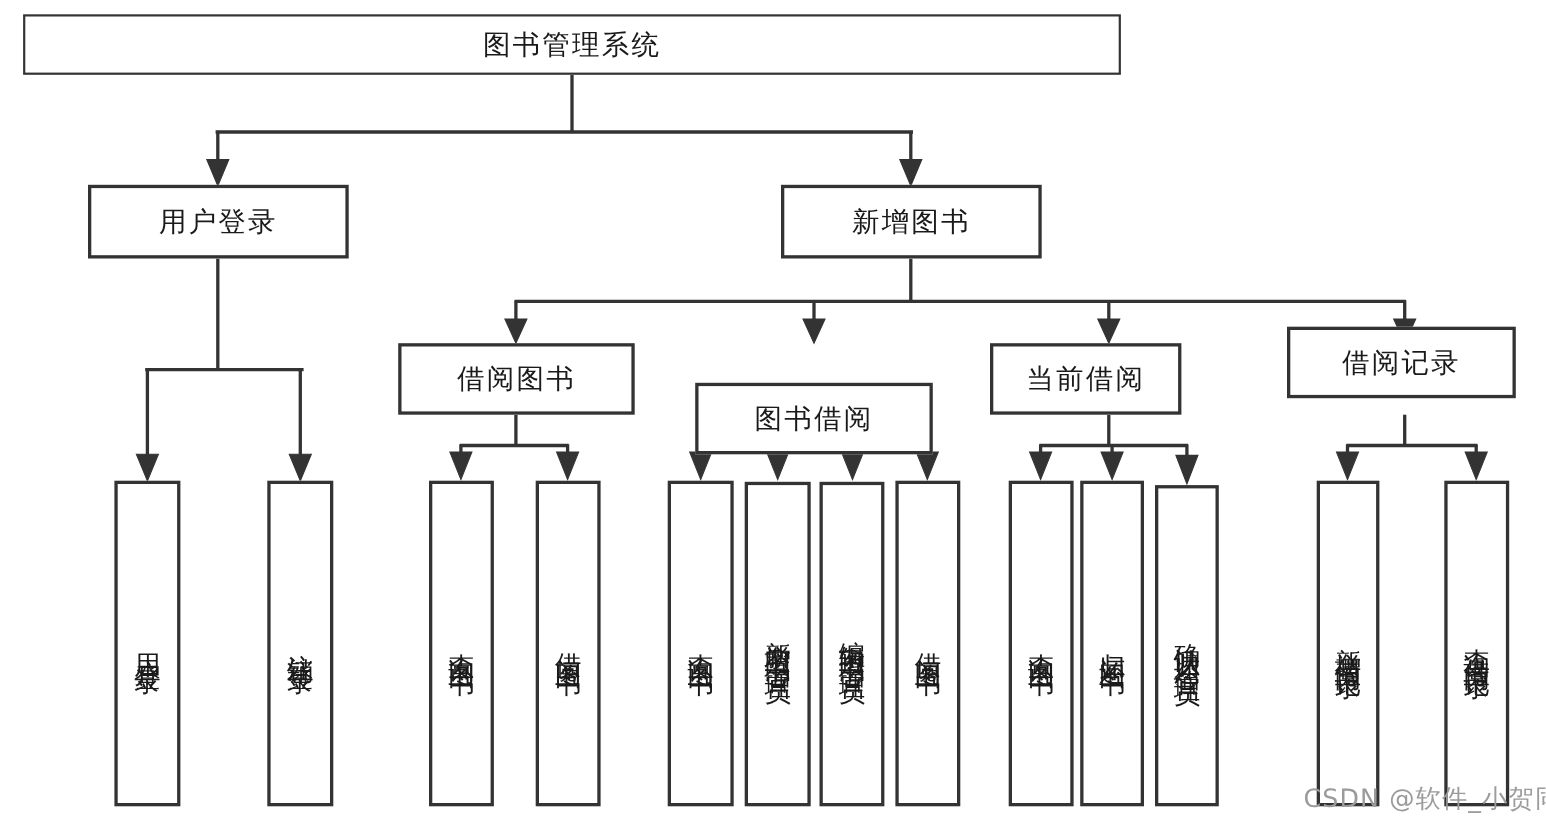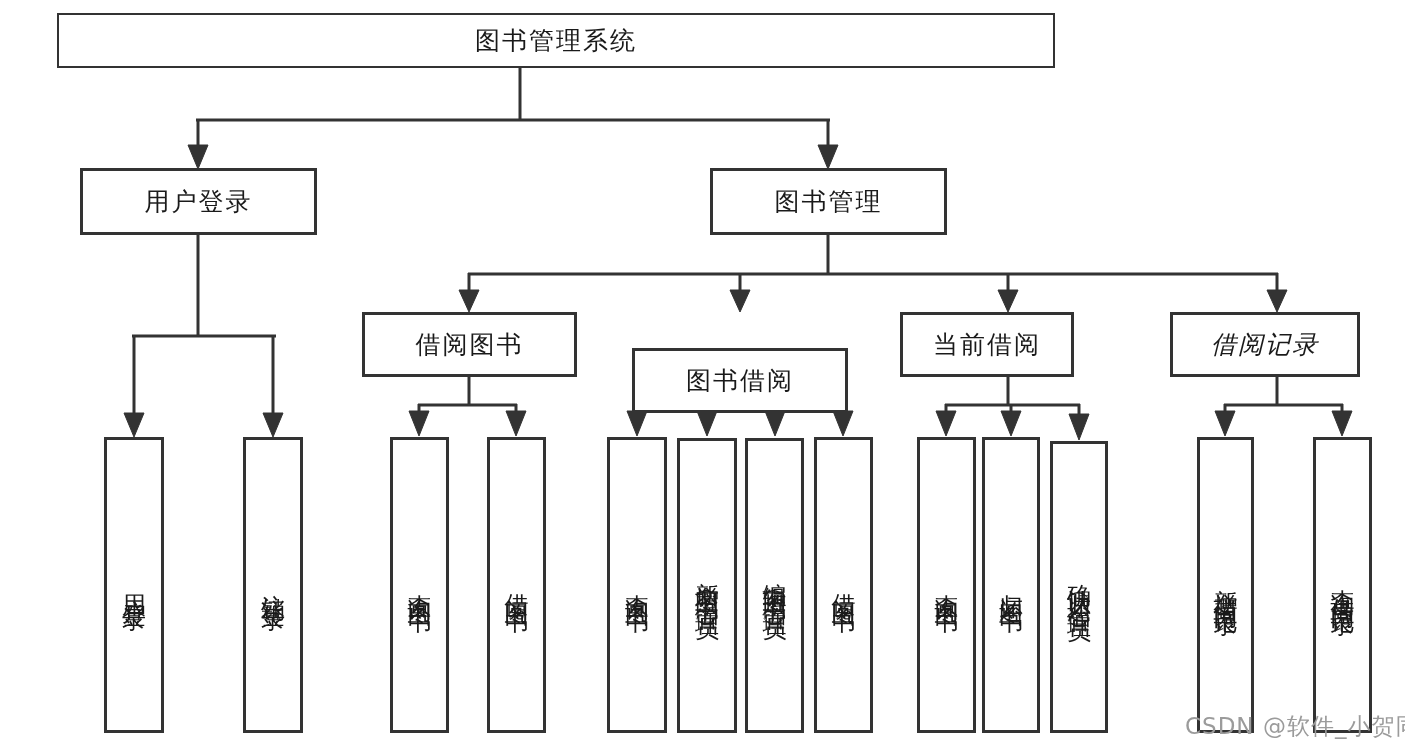--- a/index.html
+++ b/index.html
@@ -140,41 +140,41 @@
     <g>
       <line x1="1277" y1="377" x2="1277" y2="406"></line>
       <line x1="1224" y1="405" x2="1343" y2="405"></line>
       <line x1="1225" y1="404" x2="1225" y2="413"></line>
       <polygon points="1215,411 1235,411 1225,436"></polygon>
       <line x1="1342" y1="404" x2="1342" y2="413"></line>
       <polygon points="1332,411 1352,411 1342,436"></polygon>
     </g>
   </svg>
 
-  <div class="box root" style="left:21px; top:13px; width:998px; height:55px;margin-left:36px;">
+  <div class="box root" style="left:21px; top:13px; width:998px; height:55px;">
     <span class="h-label">图书管理系统</span>
   </div>
 
   <div class="box" style="left:80px; top:168px; width:237px; height:67px;">
     <span class="h-label">用户登录</span>
   </div>
   <div class="box" style="left:710px; top:168px; width:237px; height:67px;">
-    <span class="h-label">图书管理</span>
+    <span class="h-label">新增图书</span>
   </div>
 
   <div class="box" style="left:362px; top:312px; width:215px; height:65px;">
     <span class="h-label">借阅图书</span>
   </div>
   <div class="box" style="left:632px; top:312px; width:216px; height:65px;margin-top:36px;">
     <span class="h-label">图书借阅</span>
   </div>
   <div class="box" style="left:900px; top:312px; width:174px; height:65px;">
     <span class="h-label">当前借阅</span>
   </div>
-  <div class="box" style="left:1170px; top:312px; width:190px; height:65px;font-style:italic;">
+  <div class="box" style="left:1170px; top:297px; width:208px; height:65px;">
     <span class="h-label">借阅记录</span>
   </div>
 
   <div class="box" style="left:104px; top:437px; width:60px; height:296px;">
     <span class="v-label">用户登录</span>
   </div>
   <div class="box" style="left:243px; top:437px; width:60px; height:296px;">
     <span class="v-label">注销登录</span>
   </div>
 

